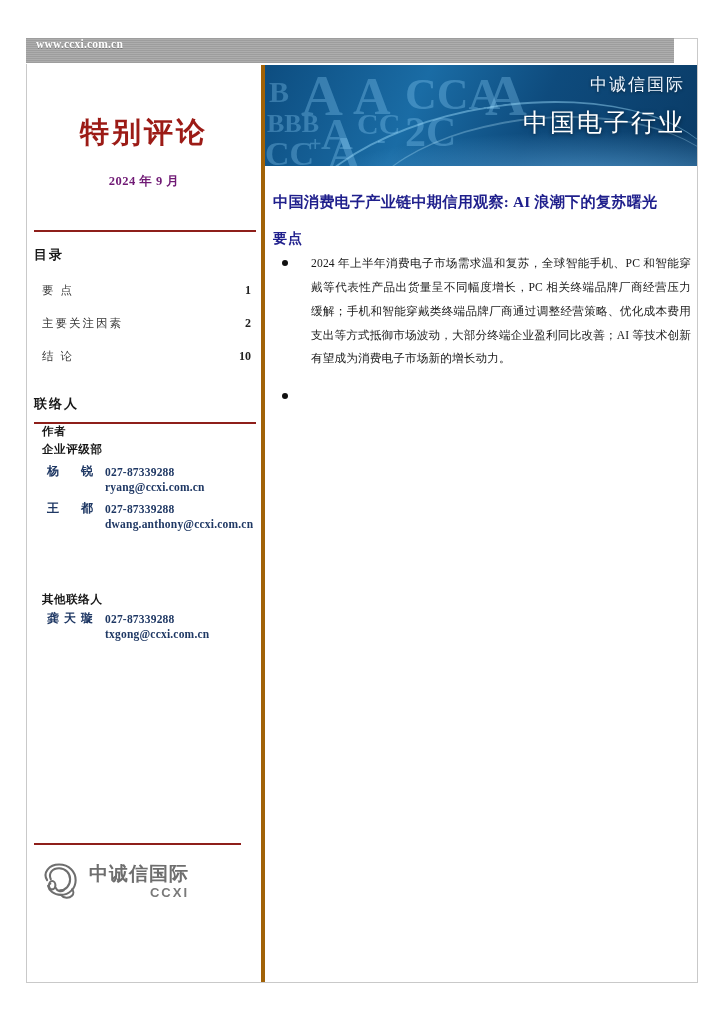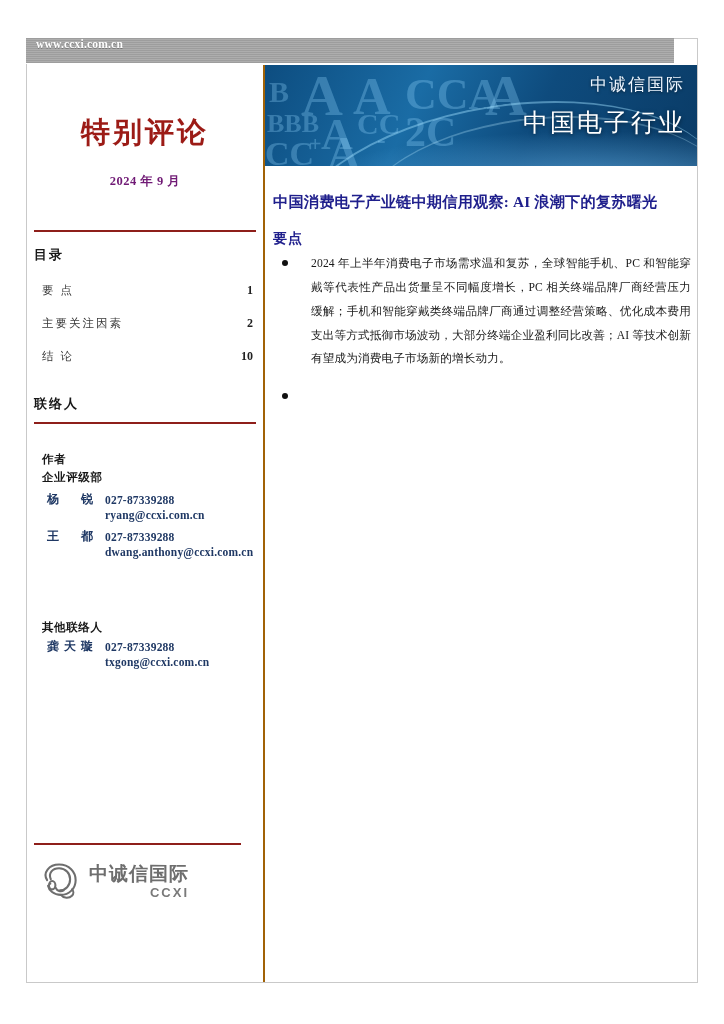--- a/index.html
+++ b/index.html
@@ -53,21 +53,21 @@
   }
 
   
   .left-col {
     position: absolute;
     left: 27px;
     top: 65px;
     width: 238px;
     height: 917px;
     box-sizing: border-box;
-    border-right: 2px solid #a16207;
+    border-right: 4px solid #a16207;
     padding: 0;
   }
 
   .special-title {
     margin-top: 48px;
     text-align: center;
     color: #9c1b16;
     font-family: "Liberation Serif", "DejaVu Serif", serif;
     font-weight: bold;
     font-size: 29px;
@@ -105,21 +105,21 @@
     justify-content: space-between;
     align-items: baseline;
     margin: 0 10px 0 15px;
     padding: 9px 0 9px 0;
     font-size: 11.5px;
     color: #3a3a3a;
   }
   .toc-label { letter-spacing: 2px; }
   .toc-page  { font-weight: bold; color: #222; font-size: 12px; }
 
-  .contact-block { margin-top: 28px; }
+  .contact-block { margin-top: 0; }
   .sub-head {
     font-weight: bold;
     font-size: 11.5px;
     color: #171717;
     margin: 0 0 3px 15px;
     letter-spacing: .6px;
   }
   .dept {
     font-weight: bold;
     font-size: 11.5px;

